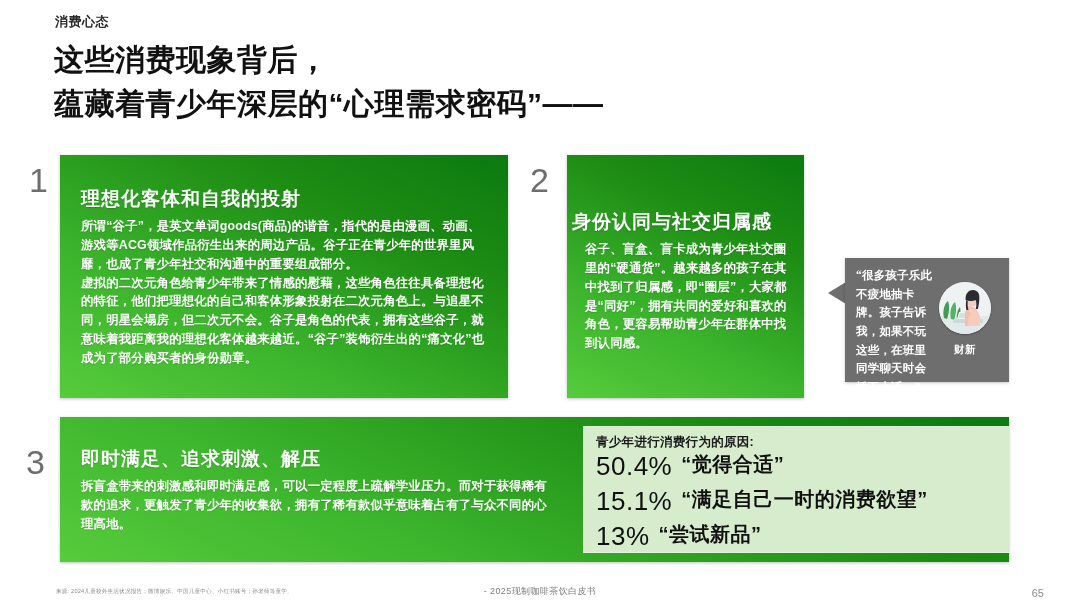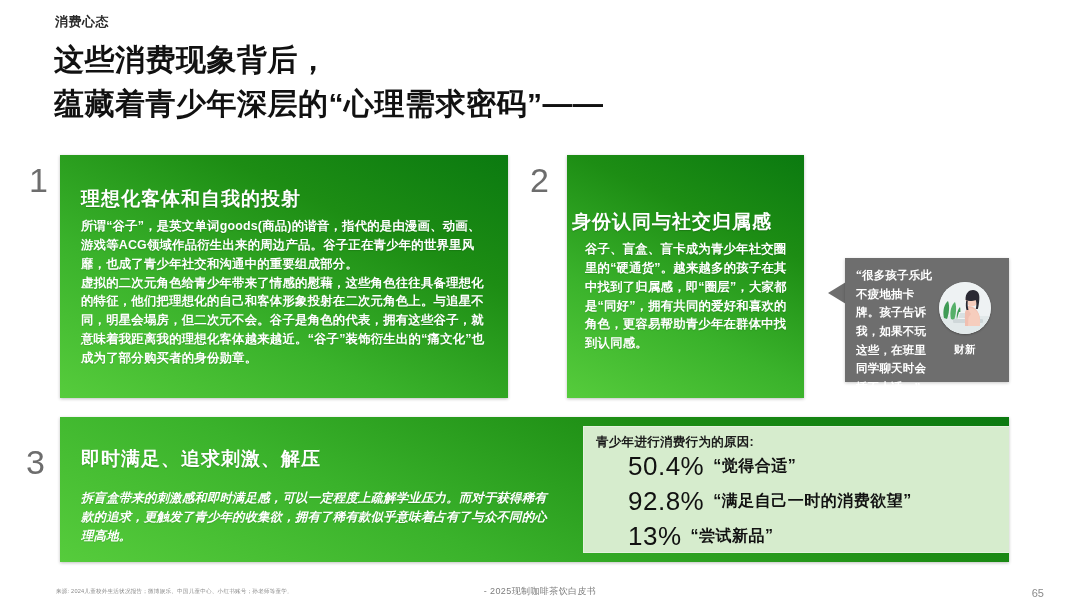--- a/index.html
+++ b/index.html
@@ -85,22 +85,22 @@
 
   
   #card-2 { left: 567px; top: 155px; width: 237px; height: 243px; }
   #card-2 .card-title { position: absolute; left: 5px; top: 56px; font-size: 19px; }
   #card-2 .card-body  { position: absolute; left: 18px; top: 85px; width: 203px;
                         font-size: 12.4px; line-height: 1.52; }
 
   
   #card-3 { left: 60px; top: 417px; width: 949px; height: 145px; }
   #card-3 .card-title { position: absolute; left: 21px; top: 31px; font-size: 19px; }
-  #card-3 .card-body  { position: absolute; left: 21px; top: 72px; width: 470px;
-                        font-size: 12.4px; line-height: 1.52; font-style: italic; }
+  #card-3 .card-body  { position: absolute; left: 21px; top: 60px; width: 470px;
+                        font-size: 12.4px; line-height: 1.52; }
 
   
   #stats-panel {
     position: absolute;
     left: 523px;
     top: 9px;
     width: 444px;
     height: 127px;
     background: #d6eccd;
     box-shadow: inset 0 0 0 1px rgba(255,255,255,0.35);
@@ -112,36 +112,35 @@
     top: 8px;
     font-size: 12.5px;
     font-weight: 700;
     color: #1b1b1b;
     letter-spacing: 0.3px;
   }
   .stat-row {
     position: absolute;
     left: 13px;
     display: flex;
-    align-items: center;
+    align-items: flex-start;
     white-space: nowrap;
-    margin-left: 32px;
   }
   #stat-row-0 { top: 25px; }
   #stat-row-1 { top: 60px; }
   #stat-row-2 { top: 95px; }
   .stat-value {
     font-size: 26px;
     font-weight: 400;
     color: #111;
     letter-spacing: 0.5px;
     font-family: "Liberation Sans", sans-serif;
   }
   .stat-label {
-    font-size: 16px;
+    font-size: 20px;
     font-weight: 700;
     color: #111;
     margin-left: 9px;
     letter-spacing: 0.5px;
   }
 
   
   #quote-bubble {
     position: absolute;
     left: 845px;
@@ -298,21 +297,21 @@
   <div class="card-body" style="white-space: pre-wrap;">拆盲盒带来的刺激感和即时满足感，可以一定程度上疏解学业压力。而对于获得稀有款的追求，更触发了青少年的收集欲，拥有了稀有款似乎意味着占有了与众不同的心理高地。</div>
 
   <div id="stats-panel">
     <div id="stats-caption">青少年进行消费行为的原因:</div>
 
     <div class="stat-row" id="stat-row-0">
       <span class="stat-value">50.4%</span>
       <span class="stat-label">“觉得合适”</span>
     </div>
     <div class="stat-row" id="stat-row-1">
-      <span class="stat-value">92.8%</span>
+      <span class="stat-value">15.1%</span>
       <span class="stat-label">“满足自己一时的消费欲望”</span>
     </div>
     <div class="stat-row" id="stat-row-2">
       <span class="stat-value">13%</span>
       <span class="stat-label">“尝试新品”</span>
     </div>
   </div>
 </div>
 
 <div id="footer-source">来源: 2024儿童校外生活状况报告；微博娱乐、中国儿童中心、小红书账号；孙老师等童学。</div>

